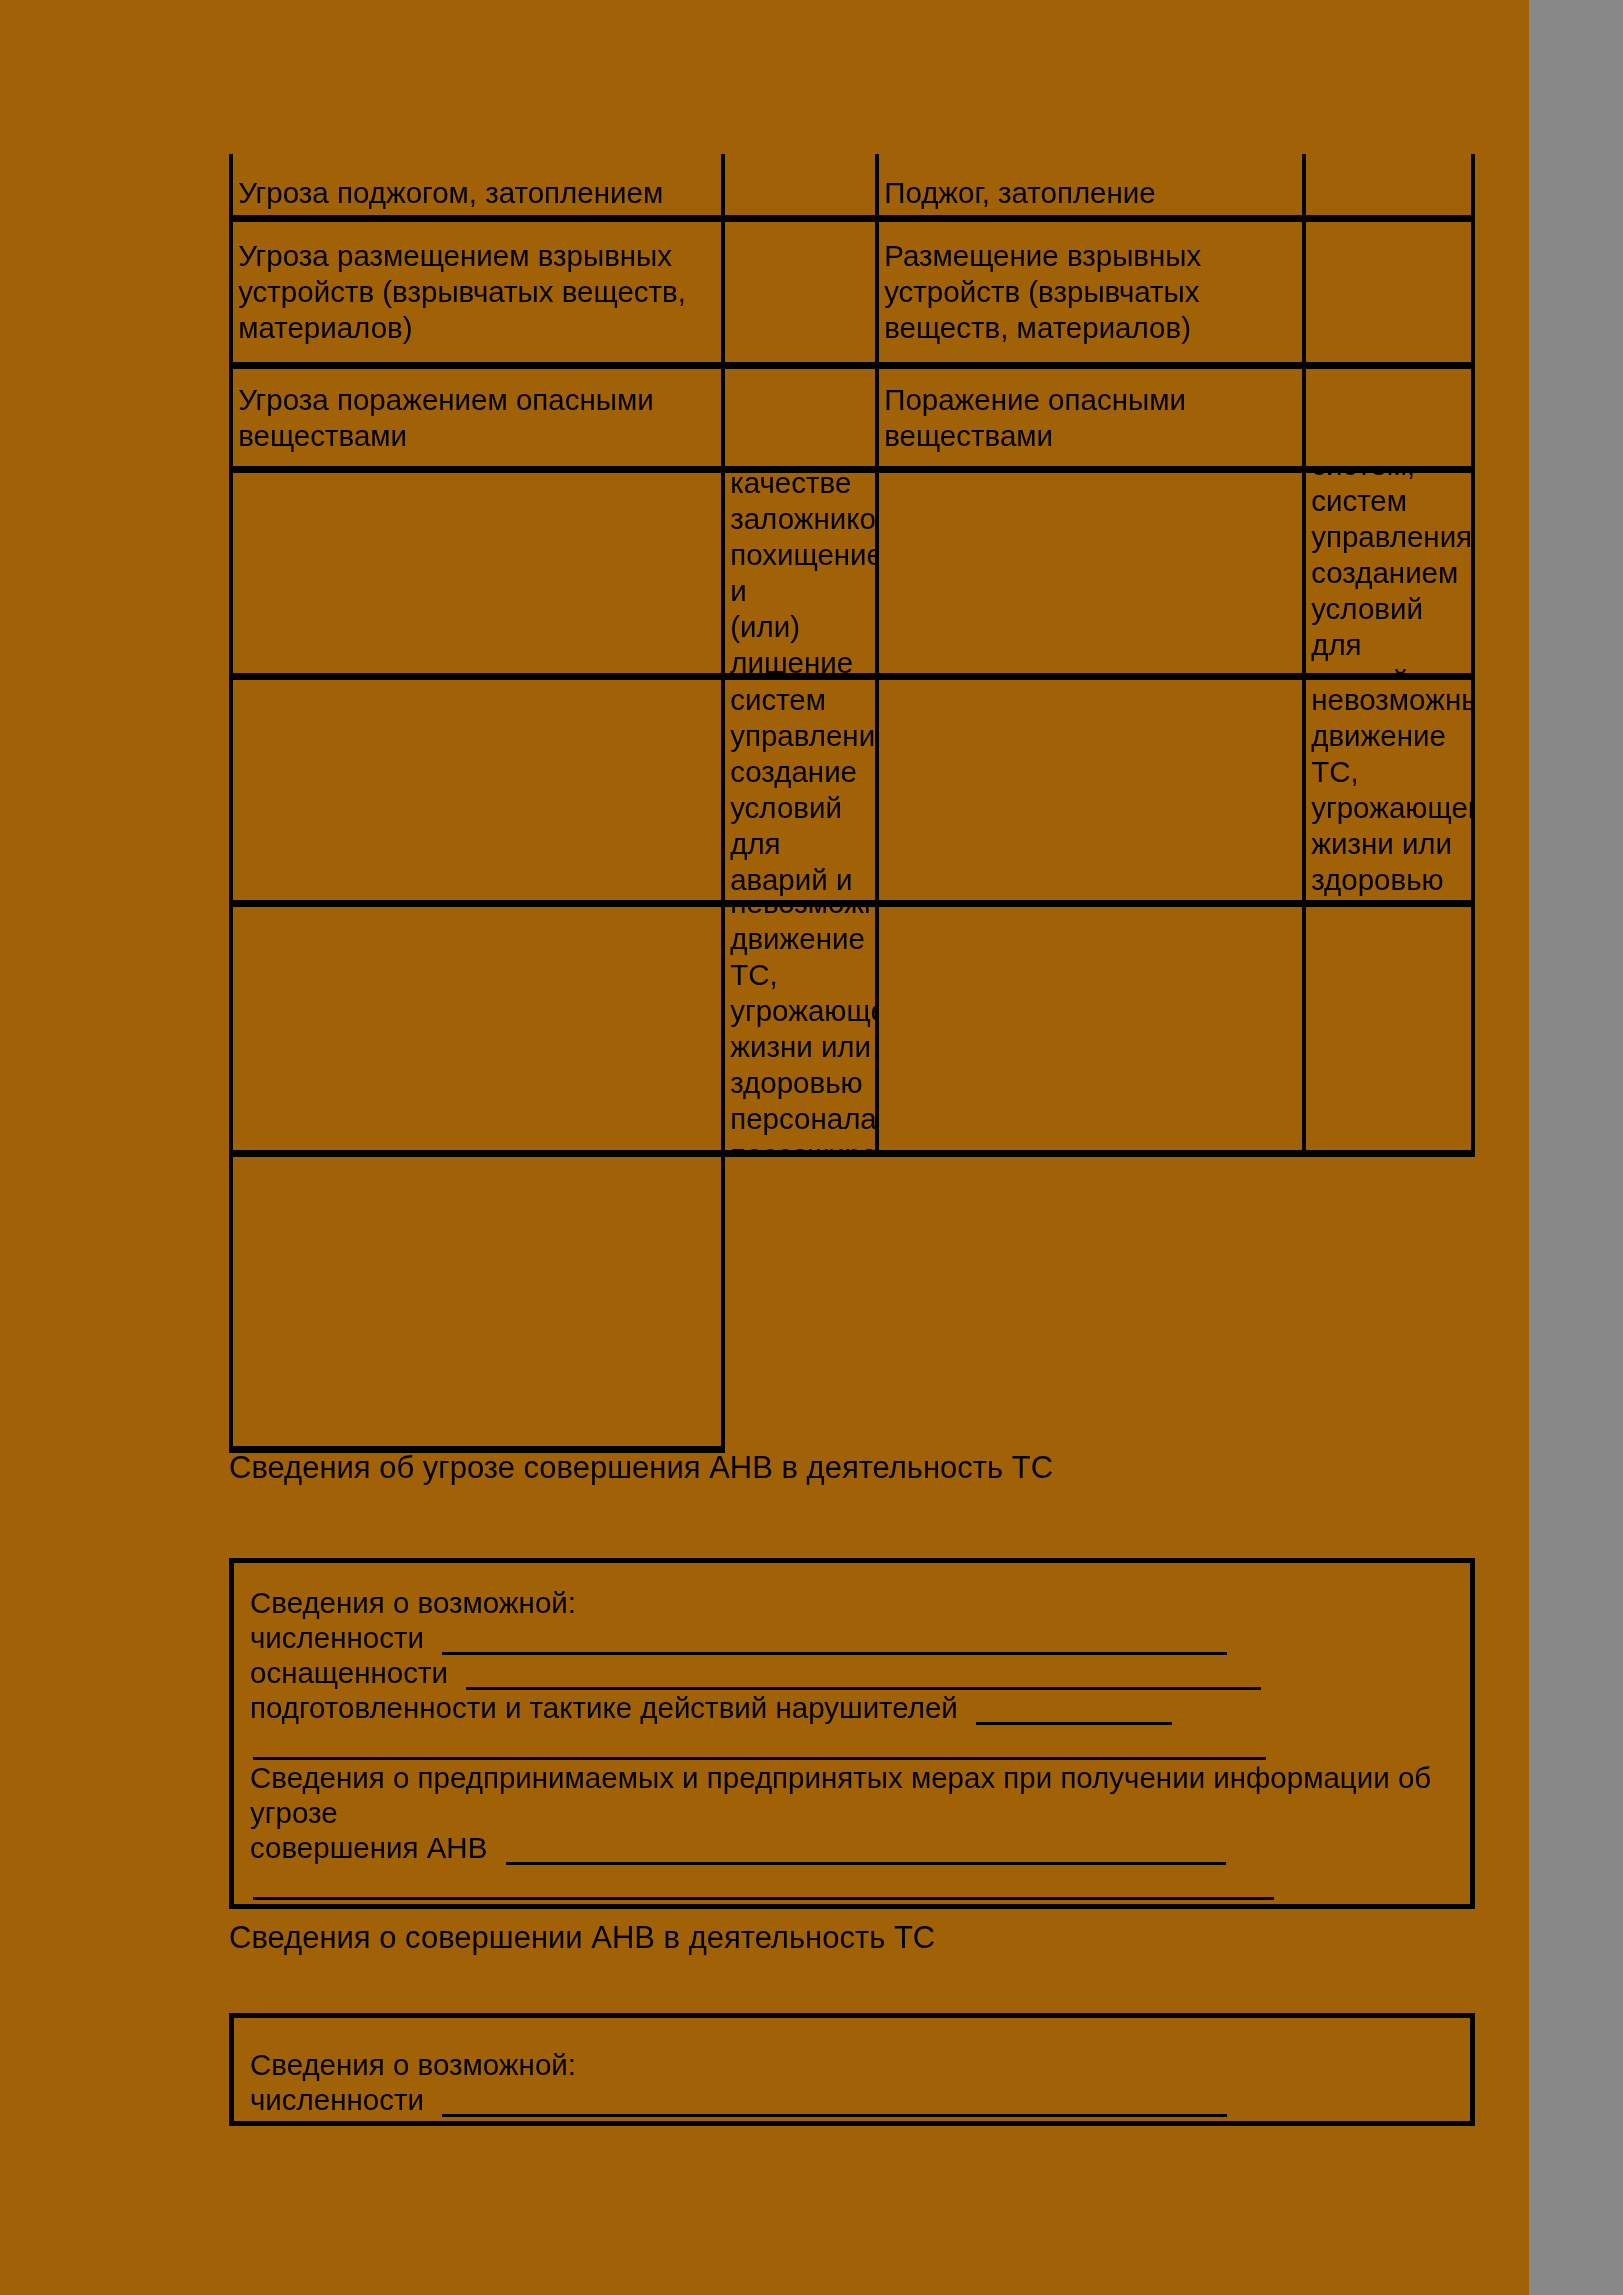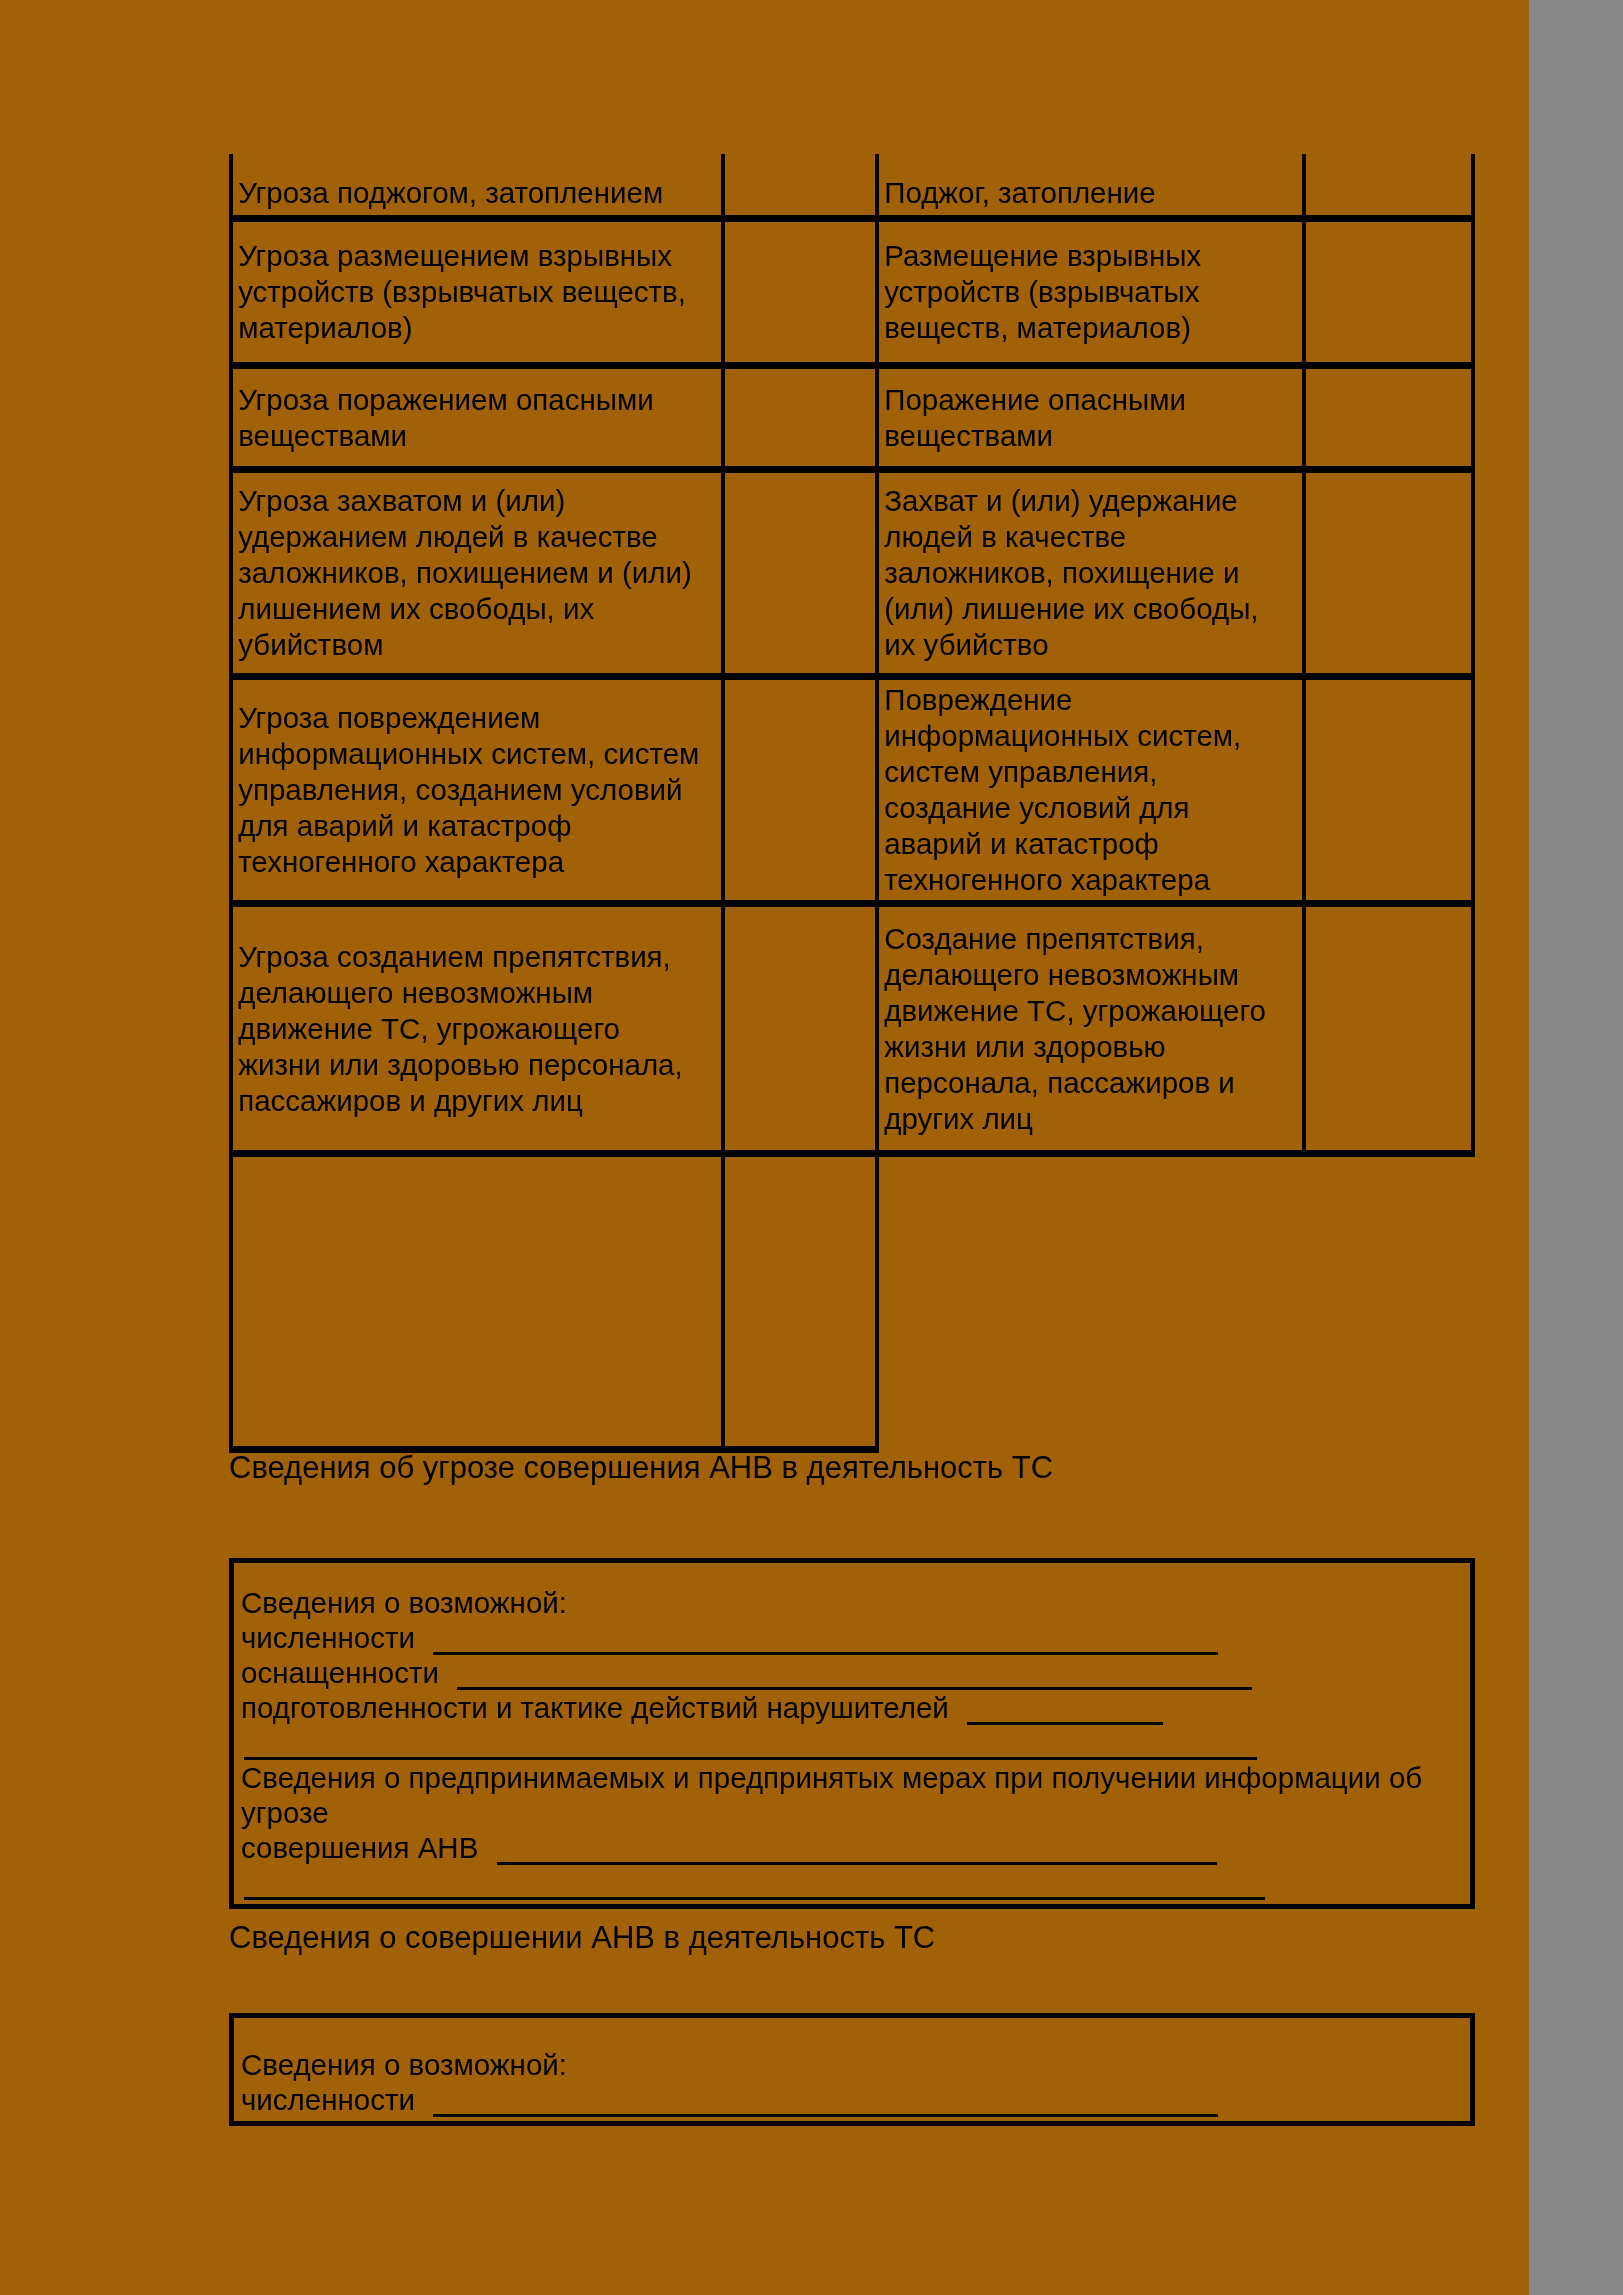--- a/index.html
+++ b/index.html
@@ -31,21 +31,21 @@
   .heading {
     position:absolute; left:229px; width:1276px;
     font-size:31px; line-height:37px; white-space:nowrap;
   }
   .h1 { top:1449px; }
   .h2 { top:1919px; }
   
   .fbox {
     position:absolute; left:229px; width:1246px;
     box-sizing:border-box; border:5.2px solid #000;
-    padding-left:7px; overflow:hidden;
+    padding-left:16px; overflow:hidden;
   }
   .box1 { top:1558px; height:351px; padding-top:22px; }
   .box2 { top:2013px; height:113px; padding-top:29px; }
   .fline { height:35px; font-size:29.5px; line-height:35px; white-space:nowrap; }
   .blank {
     display:inline-block; height:7.9px;
     border-bottom:3.3px solid #000;
     vertical-align:-6.5px; margin-left:18.3px;
   }
   .blank.nolabel { margin-left:2.6px; }
@@ -66,25 +66,20 @@
       <div class="cell r1">Размещение взрывных
 устройств (взрывчатых
 веществ, материалов)</div>
       <div class="cell r1"></div>
       <div class="cell r2">Угроза поражением опасными
 веществами</div>
       <div class="cell r2"></div>
       <div class="cell r2">Поражение опасными
 веществами</div>
       <div class="cell r2"></div>
-      <div class="cell r3">Угроза захватом и (или)
-удержанием людей в качестве
-заложников, похищением и (или)
-лишением их свободы, их
-убийством</div>
       <div class="cell r3"></div>
       <div class="cell r3">Захват и (или) удержание
 людей в качестве
 заложников, похищение и
 (или) лишение их свободы,
 их убийство</div>
       <div class="cell r3"></div>
       <div class="cell r4">Угроза повреждением
 информационных систем, систем
 управления, созданием условий

